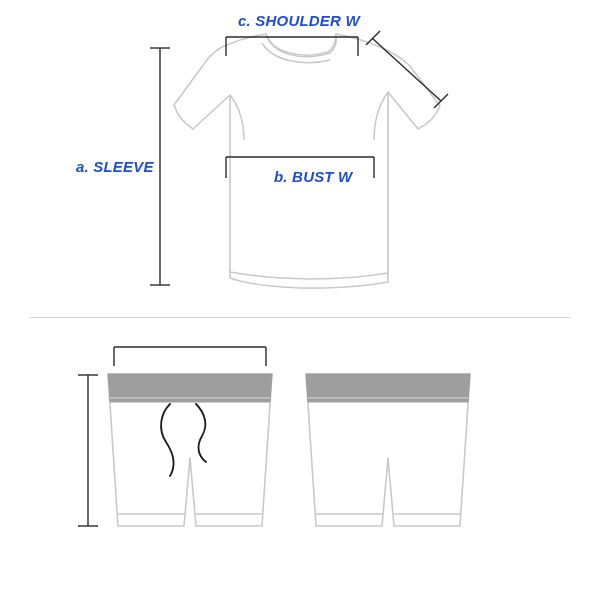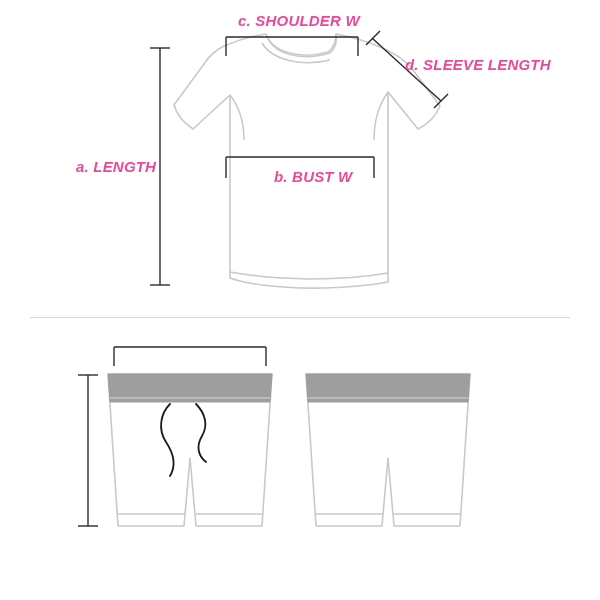--- a/index.html
+++ b/index.html
@@ -32,21 +32,21 @@
     height: 1px;
     background: #d8d8d8;
   }
   svg { display: block; }
   .label {
     position: absolute;
     font-family: "Liberation Sans", sans-serif;
     font-style: italic;
     font-weight: bold;
     font-size: 15px;
-    color: #ec4899;
+    color: #1d4ed8;
     white-space: nowrap;
     letter-spacing: 0.2px;
   }
   #label-shoulder { left: 238px; top: 12px; }
   #label-sleeve   { left: 405px; top: 56px; }
   #label-length   { left: 76px;  top: 158px; }
   #label-bust     { left: 274px; top: 168px; }
 </style>
 </head>
 <body>
@@ -106,22 +106,21 @@
         <line x1="150" y1="48" x2="170" y2="48"></line>
         <line x1="150" y1="285" x2="170" y2="285"></line>
 
         <line x1="226" y1="157" x2="226" y2="178"></line>
         <line x1="374" y1="157" x2="374" y2="178"></line>
         <line x1="226" y1="157" x2="374" y2="157"></line>
       </g>
     </svg>
 
     <div class="label" id="label-shoulder">c. SHOULDER W</div>
-    <div class="label" id="label-sleeve">d. SLEEVE LENGTH</div>
-    <div class="label" id="label-length">a. LENGTH</div>
+    <div class="label" id="label-length">a. SLEEVE</div>
     <div class="label" id="label-bust">b. BUST W</div>
   </div>
 
   <div class="panel" id="shorts-panel">
     <svg width="600" height="282" viewBox="0 0 600 282">
 
       <g>
         <path d="M108,56 L272,56 L262,208 L196,208 L190,140 L184,208 L118,208 Z" fill="#ffffff" stroke="#c9c9c9" stroke-width="1.6" stroke-linejoin="round"></path>
 
         <path d="M108,56 L272,56 L270,84 L110,84 Z" fill="#9e9e9e" stroke="#9e9e9e" stroke-width="1"></path>

